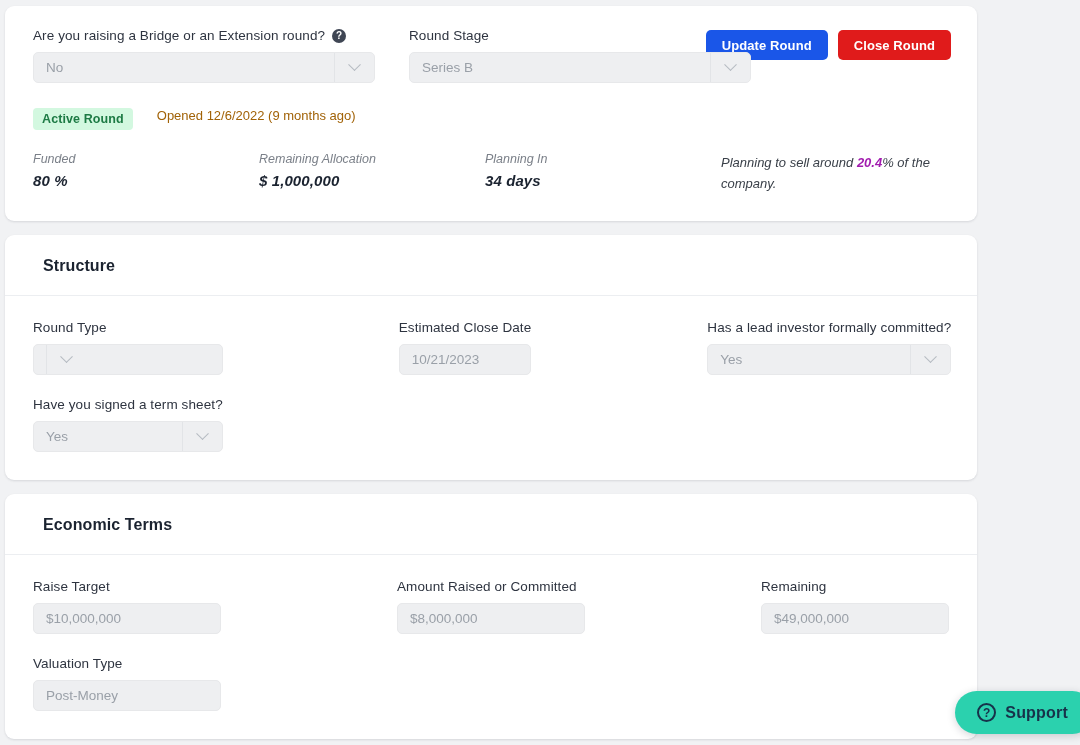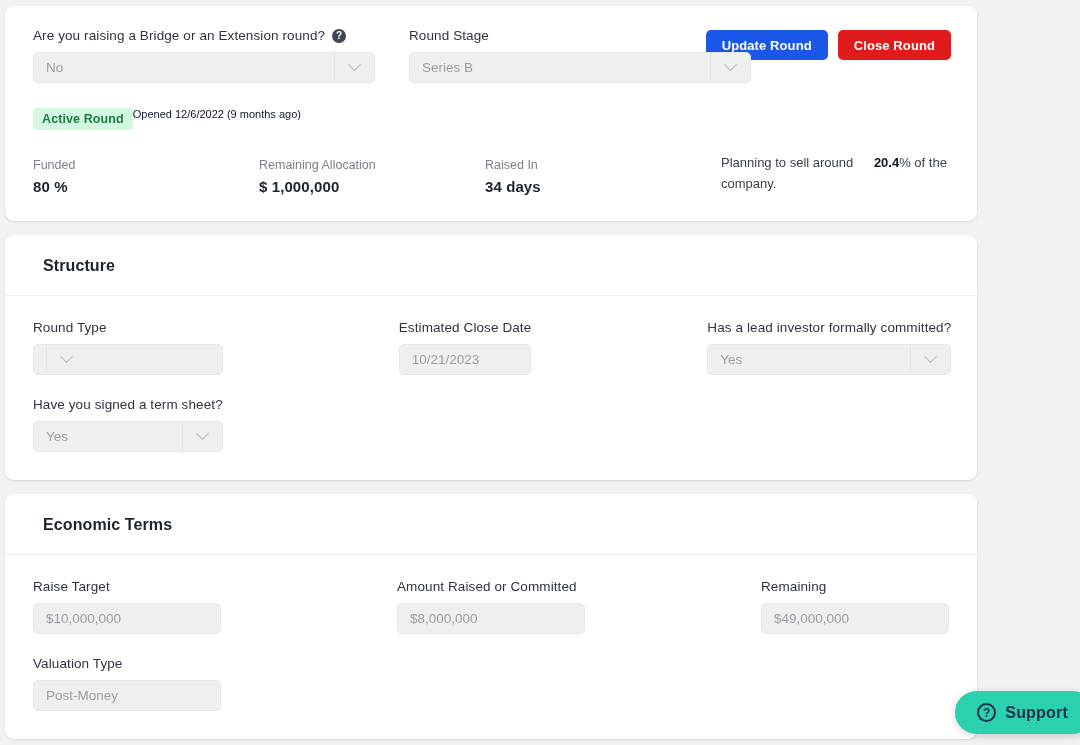--- a/index.html
+++ b/index.html
@@ -114,42 +114,43 @@
   .badge {
     background: #d3f8e0;
     color: #1d7a44;
     font-size: 12.5px;
     font-weight: 700;
     border-radius: 4px;
     padding: 4px 9px;
     letter-spacing: .1px;
   }
   .status-text {
-    margin-left: 0;
-    font-size: 11px;
-    color: #0f172a;
+    margin-left: 24px;
+    font-size: 13px;
+    color: #a16207;
   }
 
   .stats {
     display: flex;
     margin-top: 22px;
-    align-items: flex-end;
+    align-items: flex-start;
+    font-style: italic;
   }
   .stat { width: 250px; }
   .stat-closing { width: 250px; }
   .stat-lbl { font-size: 12.5px; color: #7b8089; margin-bottom: 6px; }
   .stat-val { font-size: 15px; color: #1b2330; font-weight: 700; letter-spacing: .1px; }
   .note {
     font-size: 13px;
     color: #3a4049;
     line-height: 1.65;
     max-width: 230px;
     margin-left: 10px;
   }
-  .note b { font-weight: 700; color: #0f172a; margin-left: 17px; }
+  .note b { font-weight: 700; color: #a21caf; }
 
   
   .sec-title {
     font-size: 16px;
     font-weight: 700;
     color: #1b2330;
     padding: 22px 28px 20px 28px;
     letter-spacing: .1px;
     margin-left: 10px;
   }
@@ -244,21 +245,21 @@
       <div class="stats">
         <div class="stat">
           <div class="stat-lbl">Funded</div>
           <div class="stat-val">80 %</div>
         </div>
         <div class="stat">
           <div class="stat-lbl">Remaining Allocation</div>
           <div class="stat-val">$ 1,000,000</div>
         </div>
         <div class="stat-closing">
-          <div class="stat-lbl">Raised In</div>
+          <div class="stat-lbl">Planning In</div>
           <div class="stat-val">34 days</div>
         </div>
         <div class="note">
           <span>Planning to sell around </span><b>20.4</b><span>% of the company.</span>
         </div>
       </div>
 
     </div>
   </div>
 

